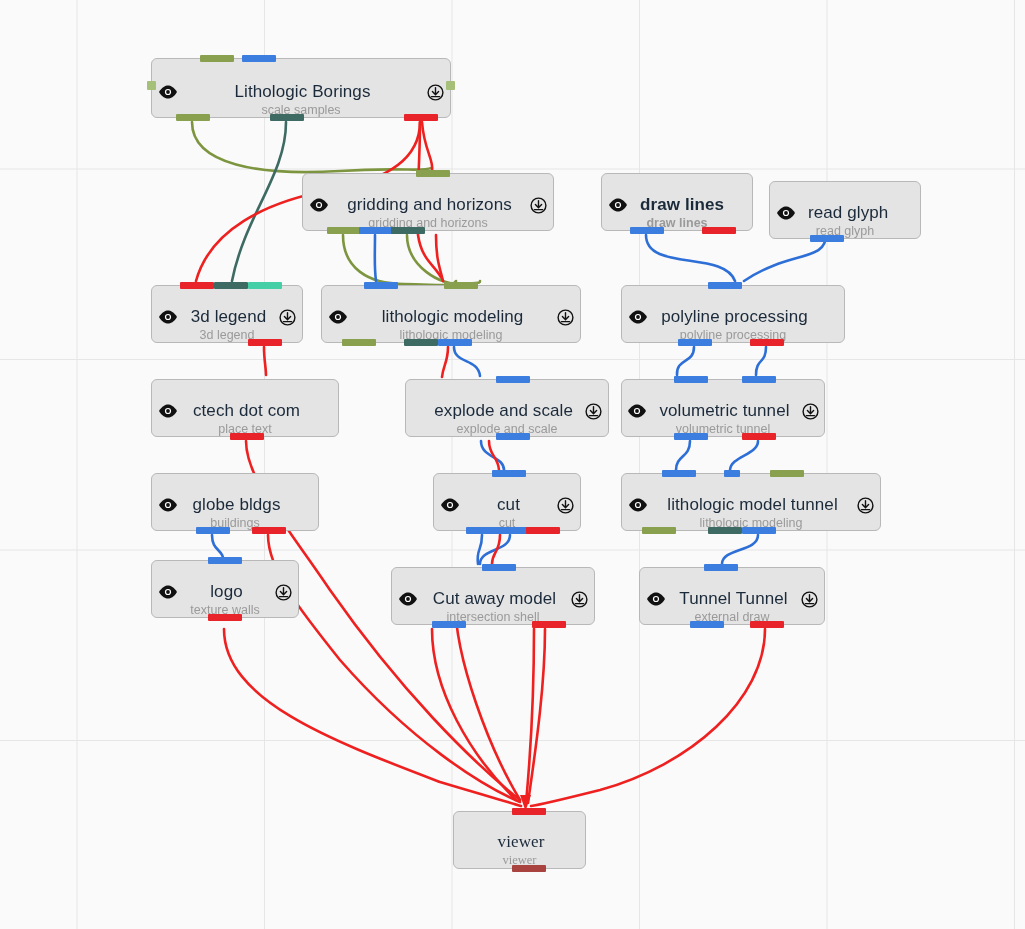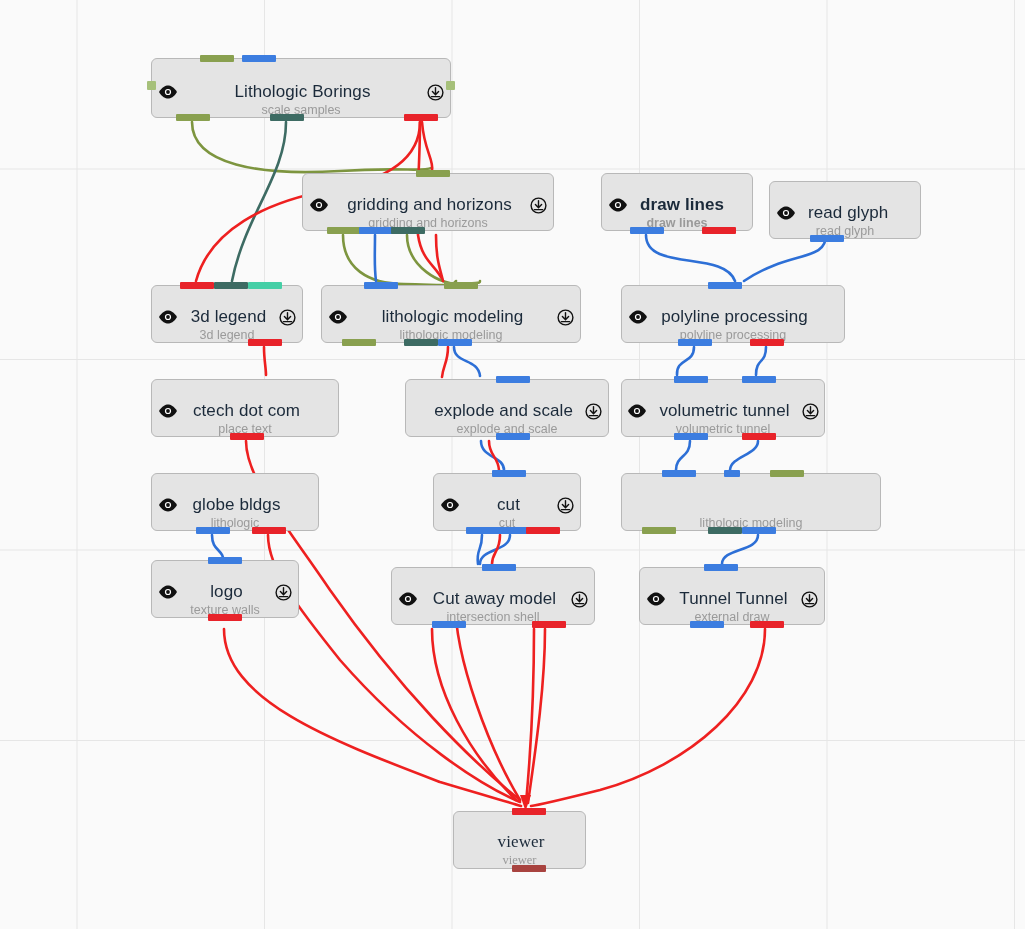--- a/index.html
+++ b/index.html
@@ -340,21 +340,21 @@
               <path d="M1 7 C4 2 7.5 0.5 10 0.5 C12.5 0.5 16 2 19 7 C16 12 12.5 13.5 10 13.5 C7.5 13.5 4 12 1 7 Z" fill="#111"></path>
               <circle cx="10" cy="7" r="3.1" fill="#fff"></circle>
               <circle cx="10" cy="7" r="1.9" fill="#111"></circle>
             </svg>
           </span>
           <span class="spacer"></span>
           <span class="title">globe bldgs</span>
           <span class="spacer"></span>
           <span style="width: 17px;"></span>
         </div>
-        <div class="subtitle">lithologic</div>
+        <div class="subtitle">buildings</div>
         <div class="port bottom" style="left: 44px; width: 34px; background: rgb(60, 125, 224);"></div>
         <div class="port bottom" style="left: 100px; width: 34px; background: rgb(232, 35, 42);"></div>
       </div>
       <div class="node" style="left: 433px; top: 473px; width: 148px; height: 58px;">
         <div class="title-row">
           <span class="eye">
             <svg width="20" height="14" viewBox="0 0 20 14">
               <path d="M1 7 C4 2 7.5 0.5 10 0.5 C12.5 0.5 16 2 19 7 C16 12 12.5 13.5 10 13.5 C7.5 13.5 4 12 1 7 Z" fill="#111"></path>
               <circle cx="10" cy="7" r="3.1" fill="#fff"></circle>
               <circle cx="10" cy="7" r="1.9" fill="#111"></circle>
@@ -370,20 +370,38 @@
             </svg>
           </span>
         </div>
         <div class="subtitle">cut</div>
         <div class="port top" style="left: 58px; width: 34px; background: rgb(60, 125, 224);"></div>
         <div class="port bottom" style="left: 32px; width: 34px; background: rgb(60, 125, 224);"></div>
         <div class="port bottom" style="left: 62px; width: 34px; background: rgb(60, 125, 224);"></div>
         <div class="port bottom" style="left: 92px; width: 34px; background: rgb(232, 35, 42);"></div>
       </div>
       <div class="node" style="left: 621px; top: 473px; width: 260px; height: 58px;">
+        <div class="title-row">
+          <span class="eye">
+            <svg width="20" height="14" viewBox="0 0 20 14">
+              <path d="M1 7 C4 2 7.5 0.5 10 0.5 C12.5 0.5 16 2 19 7 C16 12 12.5 13.5 10 13.5 C7.5 13.5 4 12 1 7 Z" fill="#111"></path>
+              <circle cx="10" cy="7" r="3.1" fill="#fff"></circle>
+              <circle cx="10" cy="7" r="1.9" fill="#111"></circle>
+            </svg>
+          </span>
+          <span class="spacer"></span>
+          <span class="title">lithologic model tunnel</span>
+          <span class="spacer"></span>
+          <span class="dl">
+            <svg width="17" height="17" viewBox="0 0 17 17">
+              <circle cx="8.5" cy="8.5" r="7.4" fill="none" stroke="#111" stroke-width="1.4"></circle>
+              <path d="M8.5 3.6 L8.5 10.4 M5.4 7.6 L8.5 10.8 L11.6 7.6 M4.4 12.6 L12.6 12.6" stroke="#111" stroke-width="1.4" fill="none" stroke-linecap="round"></path>
+            </svg>
+          </span>
+        </div>
         <div class="subtitle">lithologic modeling</div>
         <div class="port top" style="left: 40px; width: 34px; background: rgb(60, 125, 224);"></div>
         <div class="port top" style="left: 102px; width: 16px; background: rgb(60, 125, 224);"></div>
         <div class="port top" style="left: 148px; width: 34px; background: rgb(137, 160, 79);"></div>
         <div class="port bottom" style="left: 20px; width: 34px; background: rgb(137, 160, 79);"></div>
         <div class="port bottom" style="left: 86px; width: 34px; background: rgb(61, 107, 99);"></div>
         <div class="port bottom" style="left: 120px; width: 34px; background: rgb(60, 125, 224);"></div>
       </div>
       <div class="node" style="left: 151px; top: 560px; width: 148px; height: 58px;">
         <div class="title-row">

